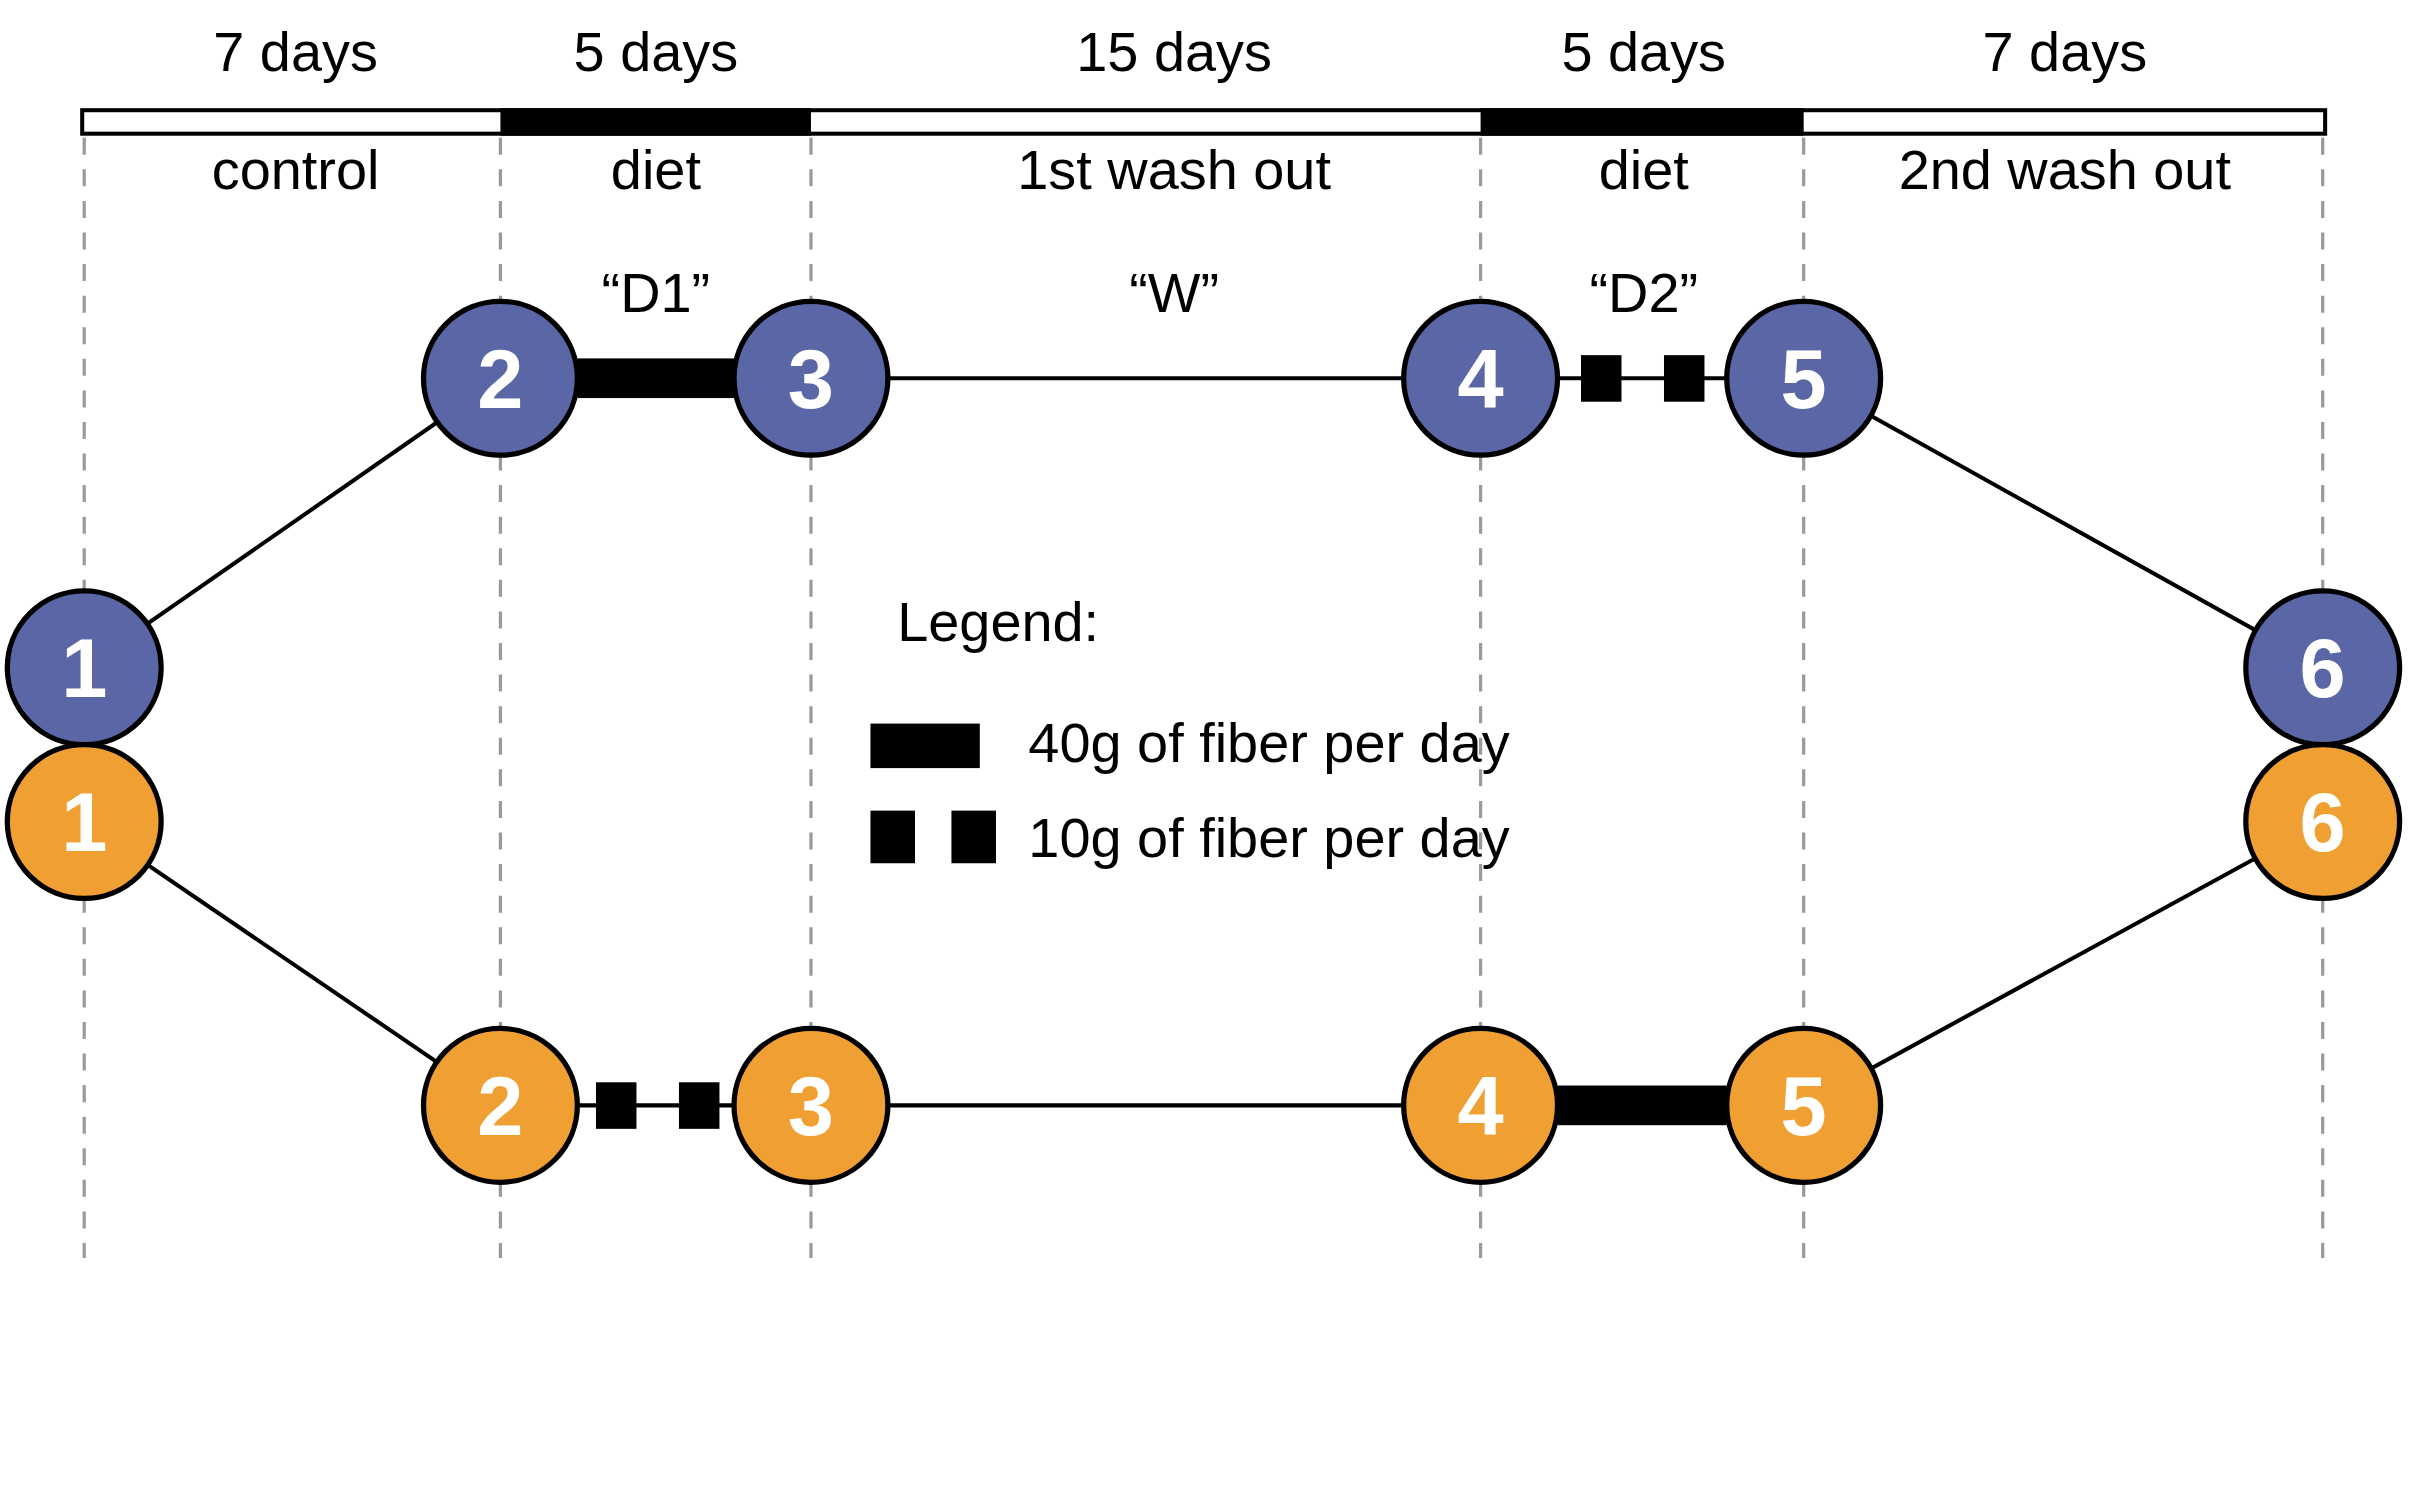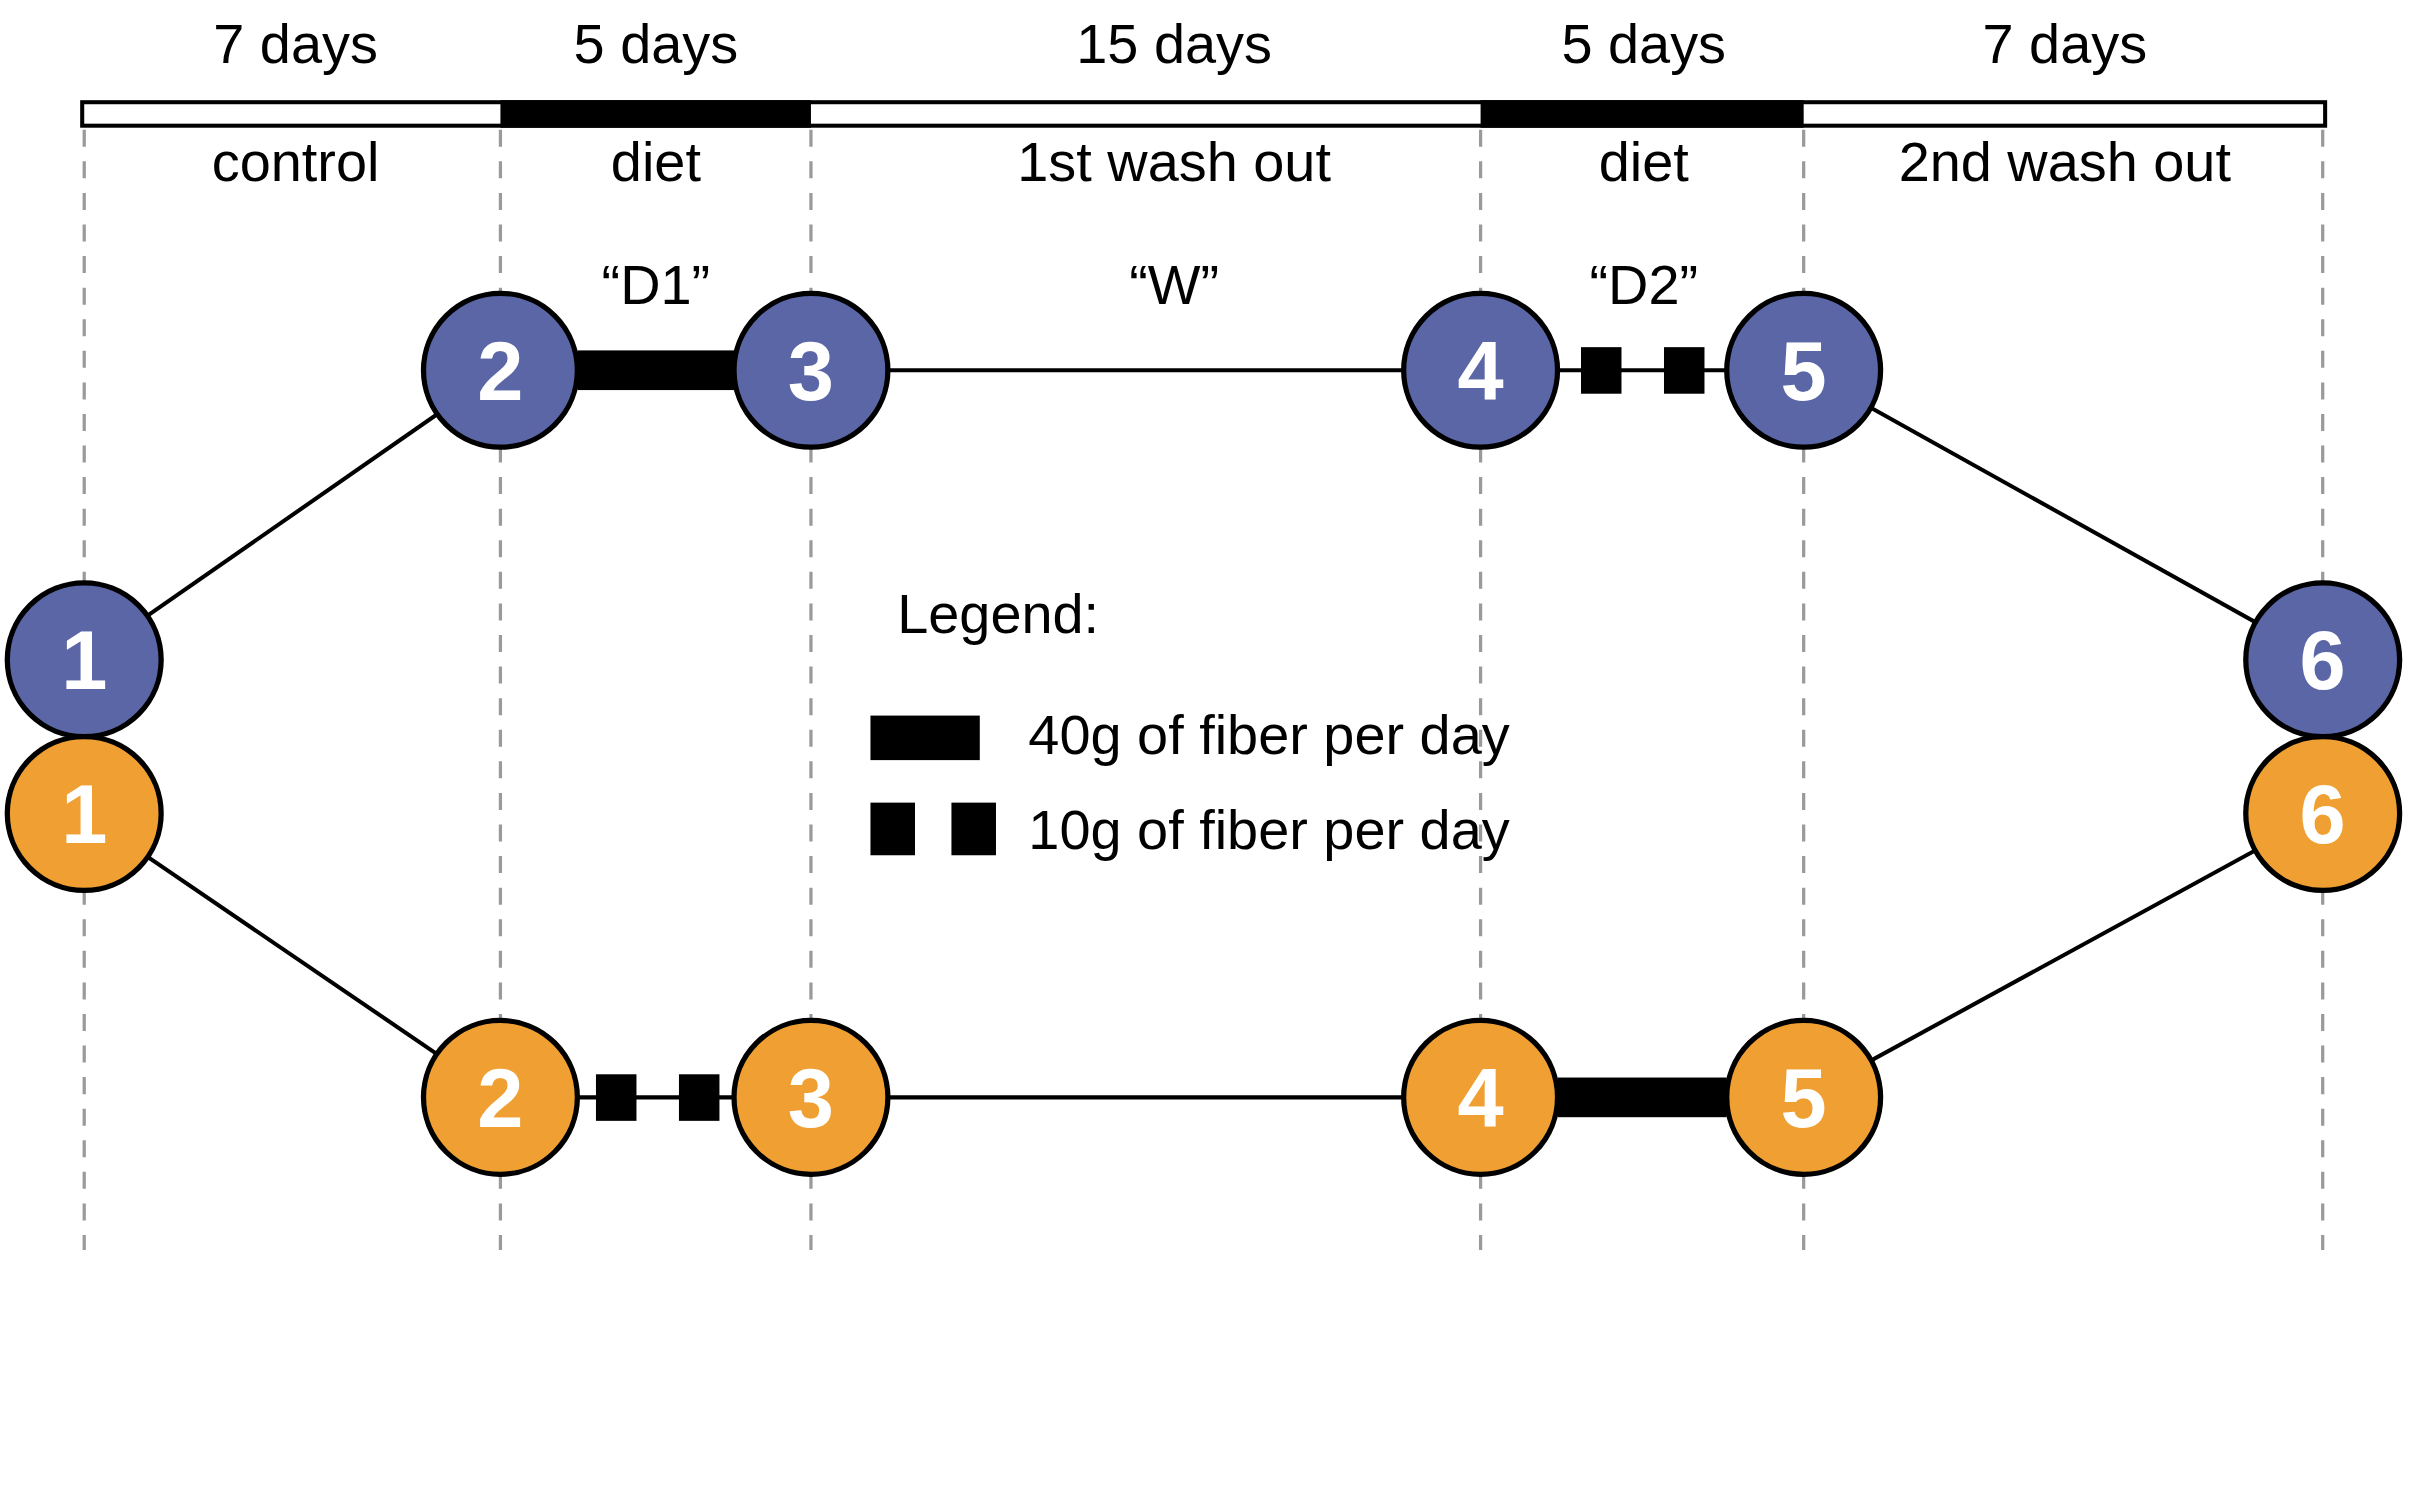--- a/index.html
+++ b/index.html
@@ -1,16 +1,16 @@
 <!DOCTYPE html>
 <html style="font-size:7.7px"><head>
 <meta charset="utf-8">
 <style>
   html, body { margin: 0; padding: 0; background: #ffffff; }
-  .figure-wrap { width: 100%; max-width: 2877px; margin: 1px auto; }
+  .figure-wrap { width: 100%; max-width: 2877px; margin: 9px auto; }
   svg { display: block; width: 100%; height: auto; }
   text {
     font-family: "Liberation Sans", "DejaVu Sans", sans-serif;
     fill: #000000;
   }
   .phase-text { font-size: 138px; }
   .legend-text { font-size: 138px; }
   .node-number {
     font-size: 205px;
     font-weight: bold;

